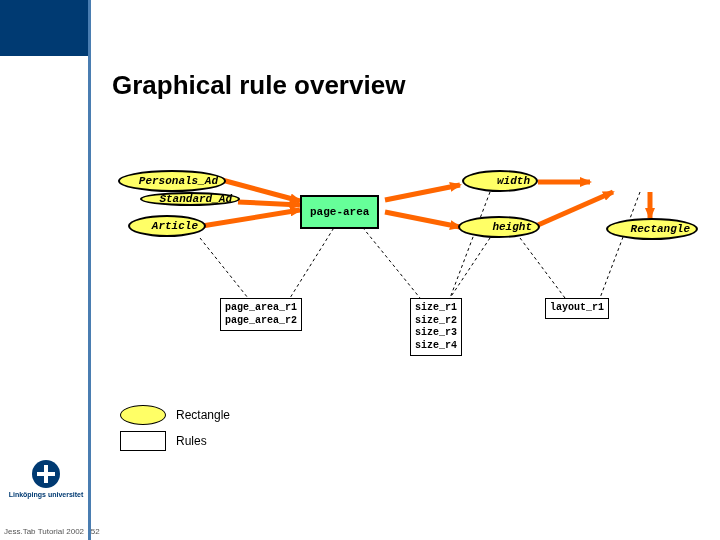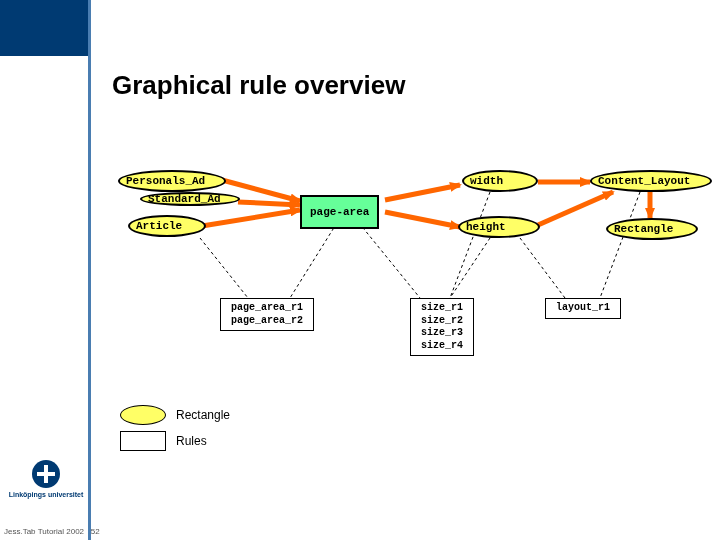--- a/index.html
+++ b/index.html
@@ -19,43 +19,44 @@
     font-size: 26px; font-weight: bold; color: #000;
   }
   .diagram { position: absolute; left: 0; top: 0; width: 720px; height: 540px; }
   svg { position: absolute; left: 0; top: 0; }
 
   .ellipse {
     position: absolute;
     border: 2px solid #000;
     border-radius: 50%;
     background: #ffff66;
-    display: flex; align-items: center; justify-content: flex-start;
+    display: flex; align-items: center; justify-content: flex-end;
     font-family: "Courier New", monospace;
     font-size: 11px; font-weight: bold;
     padding: 0 6px;
     white-space: nowrap;
+    font-style: italic;
   }
   .rect {
     position: absolute;
     border: 2px solid #000;
     background: #66ff99;
     display: flex; align-items: center; justify-content: center;
     font-family: "Courier New", monospace;
     font-size: 11px; font-weight: bold;
     padding: 9px 8px;
     white-space: nowrap;
   }
   .rules-box {
     position: absolute;
     border: 1px solid #000;
     background: #fff;
     font-family: "Courier New", monospace;
     font-size: 10px; font-weight: bold;
-    padding: 3px 10px;
+    padding: 3px 4px;
     line-height: 1.25;
     text-align: center;
   }
 
   .legend { position: absolute; left: 120px; top: 405px; width: 160px; }
   .legend-row { display: flex; align-items: center; margin-bottom: 6px; }
   .legend-swatch-e { width: 46px; height: 20px; border: 1px solid #000; border-radius: 50%; background: #ffff66; margin-right: 10px; }
   .legend-swatch-r { width: 46px; height: 20px; border: 1px solid #000; background: #66ff99; margin-right: 10px; }
   .legend-swatch-b { width: 46px; height: 20px; border: 1px solid #000; background: #fff; margin-right: 10px; }
   .legend-text { font-size: 12px; }
@@ -134,23 +135,20 @@
       <span>Article</span>
     </div>
 
 <div class="ellipse" style="left:462px; top:170px; width:76px; height:22px;">
       <span>width</span>
     </div>
 <div class="ellipse" style="left:458px; top:216px; width:82px; height:22px;">
       <span>height</span>
     </div>
 
-<div class="ellipse" style="left:590px; top:170px; width:122px; height:22px;">
-      <span>Content_Layout</span>
-    </div>
 <div class="ellipse" style="left:606px; top:218px; width:92px; height:22px;">
       <span>Rectangle</span>
     </div>
 
 <div class="rect" style="left:300px; top:195px;">
       <span>page-area</span>
     </div>
 
 <div class="rules-box" style="left:220px; top:298px;">
   <div>page_area_r1</div>

